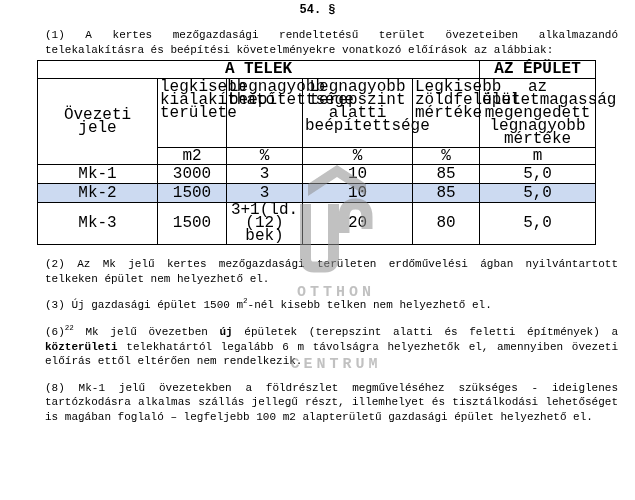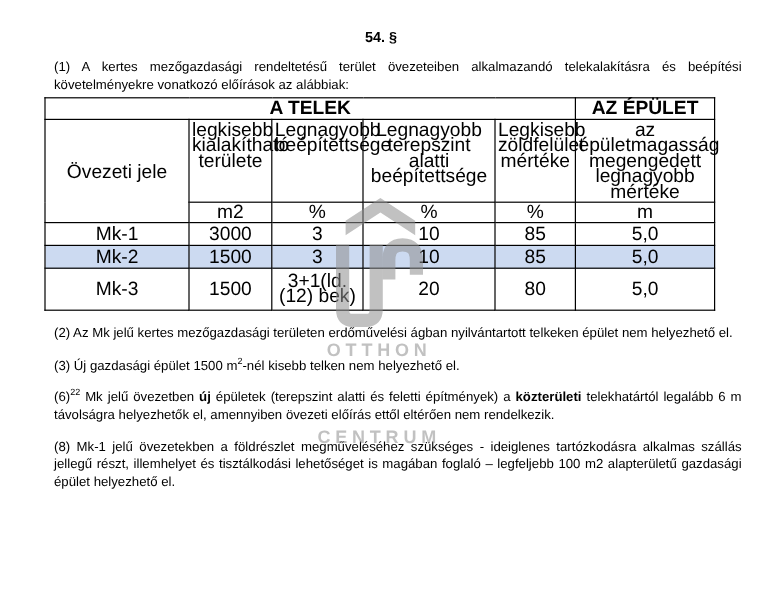--- a/index.html
+++ b/index.html
@@ -1,38 +1,38 @@
 <!DOCTYPE html>
 <html style="--highlight: #ccdaf1; --watermark: #8f8f8f;"><head>
 <meta charset="utf-8">
 <style>
   html,body{margin:0;padding:0;background:#ffffff;}
   .page{
     position:relative;width:635px;height:444px;background:#fff;
-    font-family:Liberation Sans, sans-serif;font-size:11px;color:#000;
-    box-sizing:border-box;padding:24px 17px 0 45px;overflow:hidden;
+    font-family:Liberation Mono, monospace;font-size:11px;color:#000;
+    box-sizing:border-box;padding:3px 17px 0 45px;overflow:hidden;
   }
   .title{font-weight:bold;font-size:12px;text-align:center;line-height:14px;margin:0 -17px 0 -45px;}
   .para{margin:12px 0 0 0;text-align:justify;line-height:14.6px;}
   .para.intro{margin-top:11px;}
   sup{font-size:7.5px;line-height:0;vertical-align:super;}
   b{font-weight:bold;margin-top:32px;}
 
   table.zoning{border-collapse:collapse;table-layout:fixed;width:558px;margin:3px 0 0 -8px;
     font-size:16px;}
   .zoning th,.zoning td{border:1px solid #000;font-weight:normal;text-align:center;
     padding:1px 2px;line-height:13px;vertical-align:middle;box-sizing:border-box;}
   .zoning tr.group th{font-weight:bold;height:18px;}
   .zoning tr.heads th{vertical-align:top;height:57px;padding-top:2px;}
   .zoning tr.units th{height:17px;}
   .zoning tbody td{height:19px;}
   .zoning tbody tr.tall td{height:35px;}
   .zoning tbody tr.hl td{background:var(--highlight,#ccdaf1);}
 
-  .watermark{position:absolute;left:248px;top:160px;width:136px;height:178px;
+  .watermark{position:absolute;left:268px;top:160px;width:136px;height:178px;
     opacity:0.55;pointer-events:none;z-index:5;}
   .watermark svg{display:block;}
   .wm-text{position:absolute;left:0;width:100%;text-align:center;
     color:var(--watermark,#8f8f8f);font-weight:bold;font-size:15px;
     letter-spacing:4px;line-height:18px;white-space:nowrap;}
   .wm-line1{top:124px;}
   .wm-line2{top:148px;margin-top:48px;}
 </style>
 </head>
 <body>

